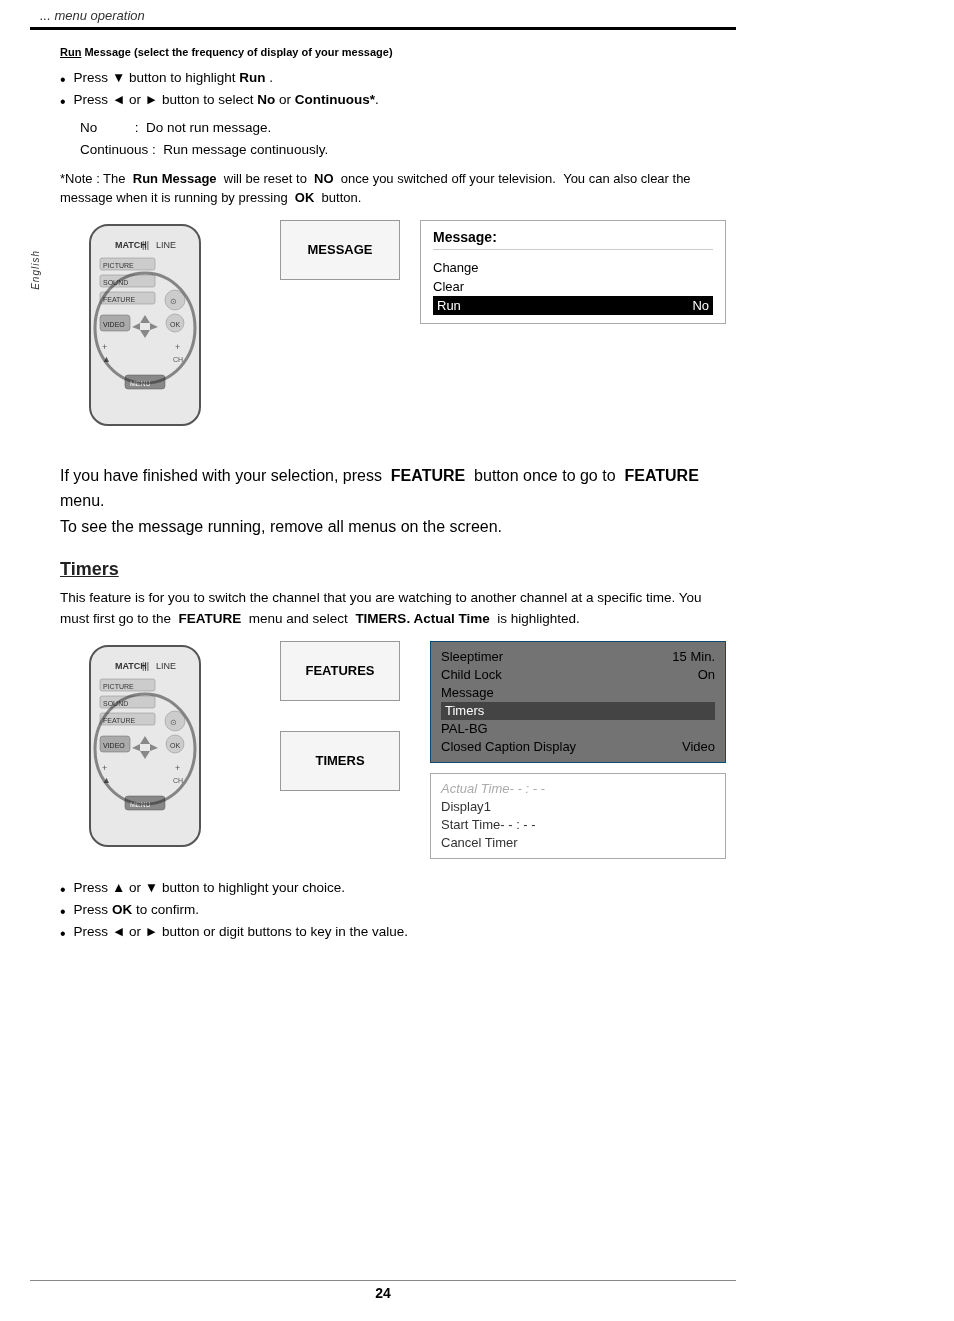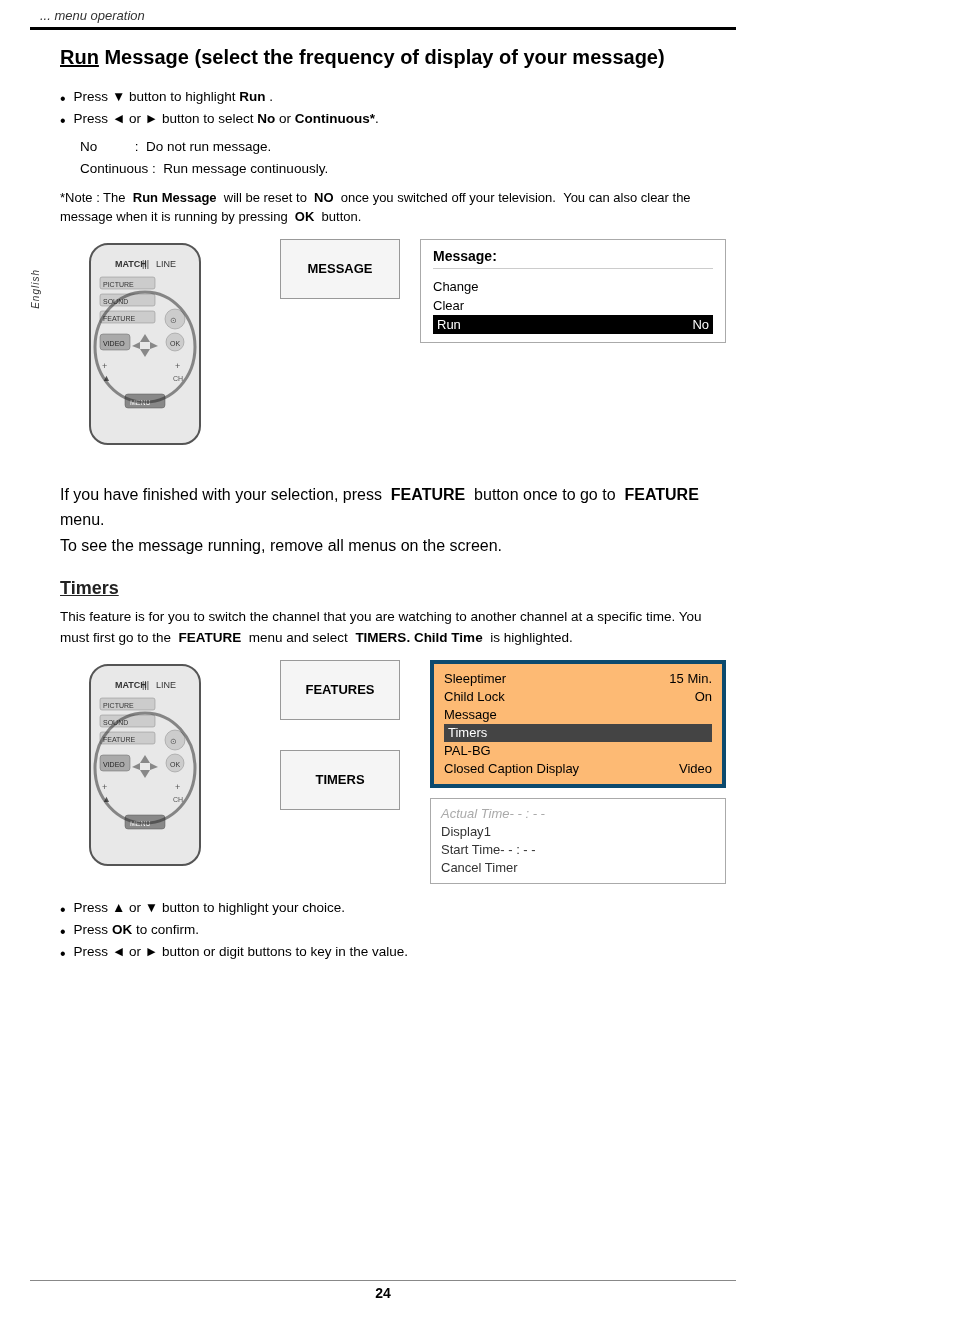--- a/index.html
+++ b/index.html
@@ -34,23 +34,23 @@
       margin: 0 30px;
     }
 
     
     .content {
       padding: 16px 40px 16px 60px;
     }
 
     
     .section-title {
-      font-size: 20px;
+      font-size: 11px;
       font-weight: bold;
-      margin-bottom: 20px;
+      margin-bottom: 12px;
     }
 
     .section-title .underline {
       text-decoration: underline;
     }
 
     .bullet-list {
       list-style: none;
       padding: 0;
       margin-bottom: 6px;
@@ -222,22 +222,22 @@
     
     .remote-svg {
       width: 180px;
       height: 220px;
     }
 
     
     strong { font-weight: bold; }
 
     .features-right-panel {
-      border: 4px solid #0c4a6e;
-      background: #fdba74;
+      border: 1px solid #0c4a6e;
+      background: #737373;
       padding: 6px 10px;
       font-size: 13px;
       flex: 1;
       text-align: center;
     }
 
     .panel-row {
       display: flex;
       justify-content: space-between;
       padding: 1.5px 0;
@@ -384,21 +384,21 @@
     </div>
 
     <div class="finish-note">
       If you have finished with your selection, press &nbsp;<strong>FEATURE</strong>&nbsp; button once to go to &nbsp;<strong>FEATURE</strong>&nbsp; menu.<br>
       To see the message running, remove all menus on the screen.
     </div>
 
     <div class="timers-section">
       <div class="timers-title">Timers</div>
       <div class="timers-desc">
-        This feature is for you to switch the channel that you are watching to another channel at a specific time. You must first go to the &nbsp;<strong>FEATURE</strong>&nbsp; menu and select &nbsp;<strong>TIMERS. Child Time</strong>&nbsp; is highlighted.
+        This feature is for you to switch the channel that you are watching to another channel at a specific time. You must first go to the &nbsp;<strong>FEATURE</strong>&nbsp; menu and select &nbsp;<strong>TIMERS. Actual Time</strong>&nbsp; is highlighted.
       </div>
 
       <div class="timers-diagram-row">
 
         <div class="remote-wrapper">
           <svg class="remote-svg" viewBox="0 0 180 220">
             <rect x="30" y="5" width="110" height="200" rx="18" ry="18" fill="#e8e8e8" stroke="#555" stroke-width="2"></rect>
             <text x="55" y="28" font-family="Arial" font-size="9" font-weight="bold" fill="#333">MATCH</text>
             <text x="82" y="28" font-family="Arial" font-size="9" fill="#333">|||</text>
             <text x="96" y="28" font-family="Arial" font-size="9" fill="#333">LINE</text>

